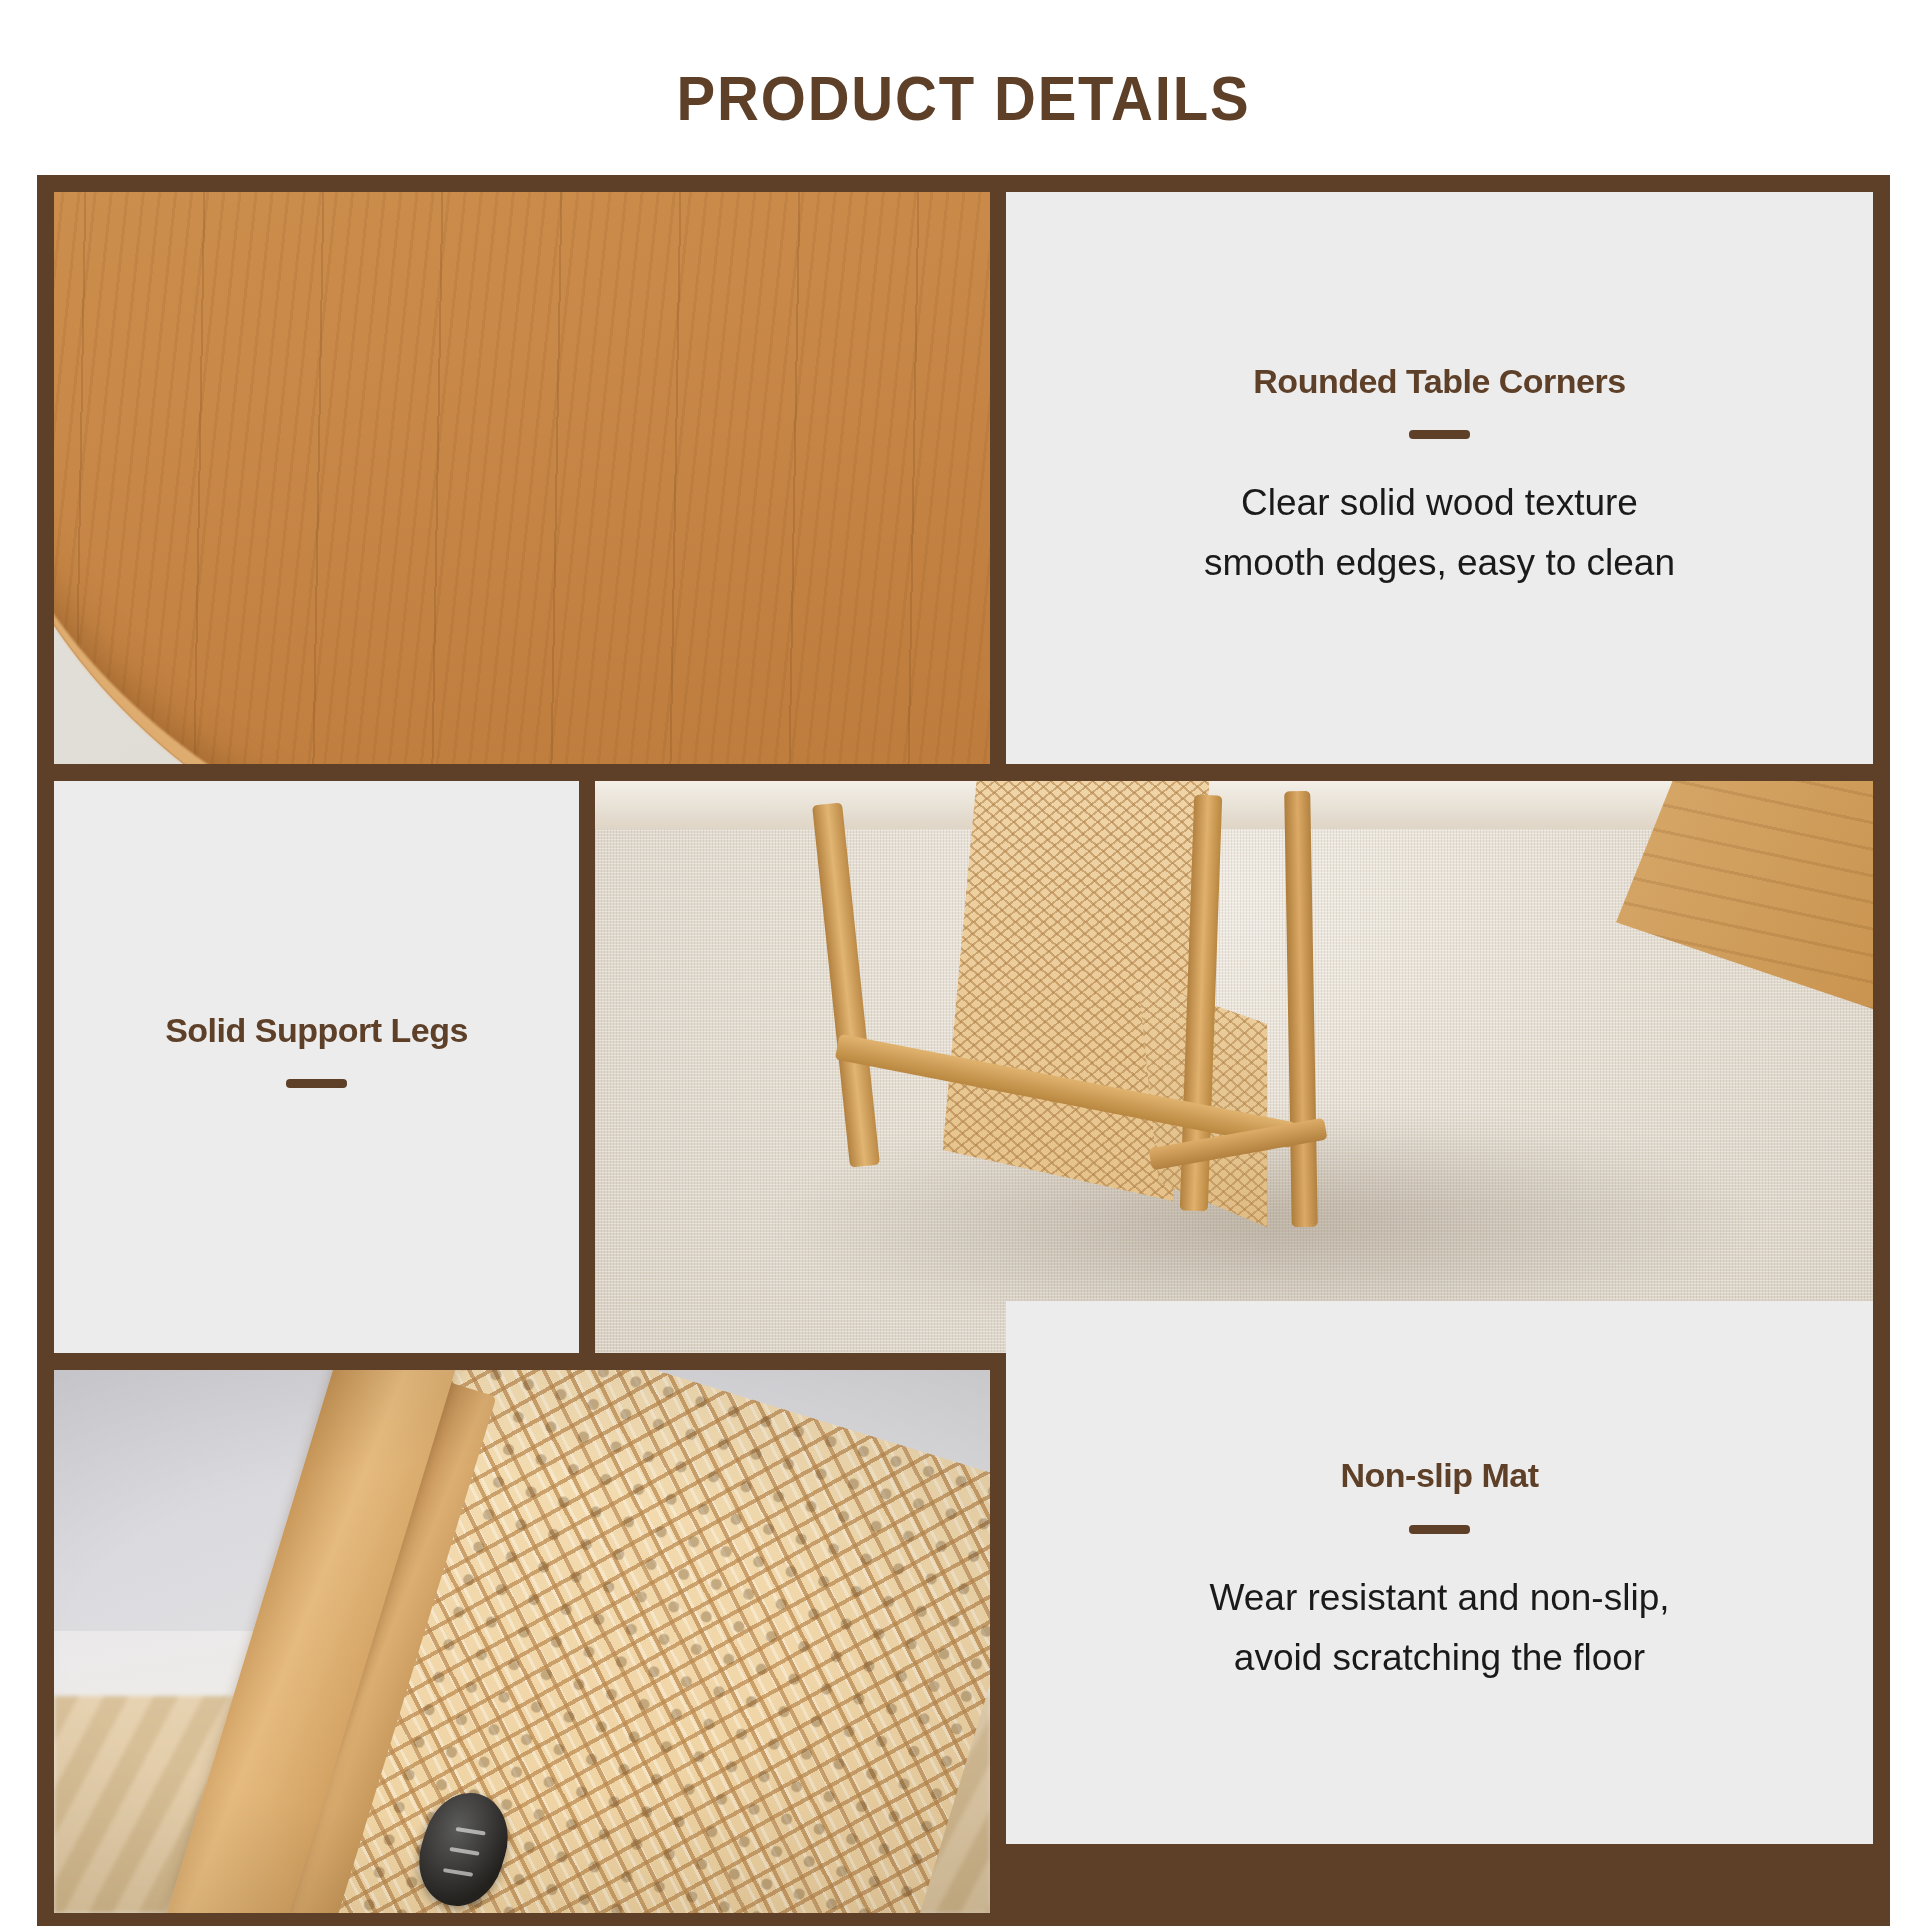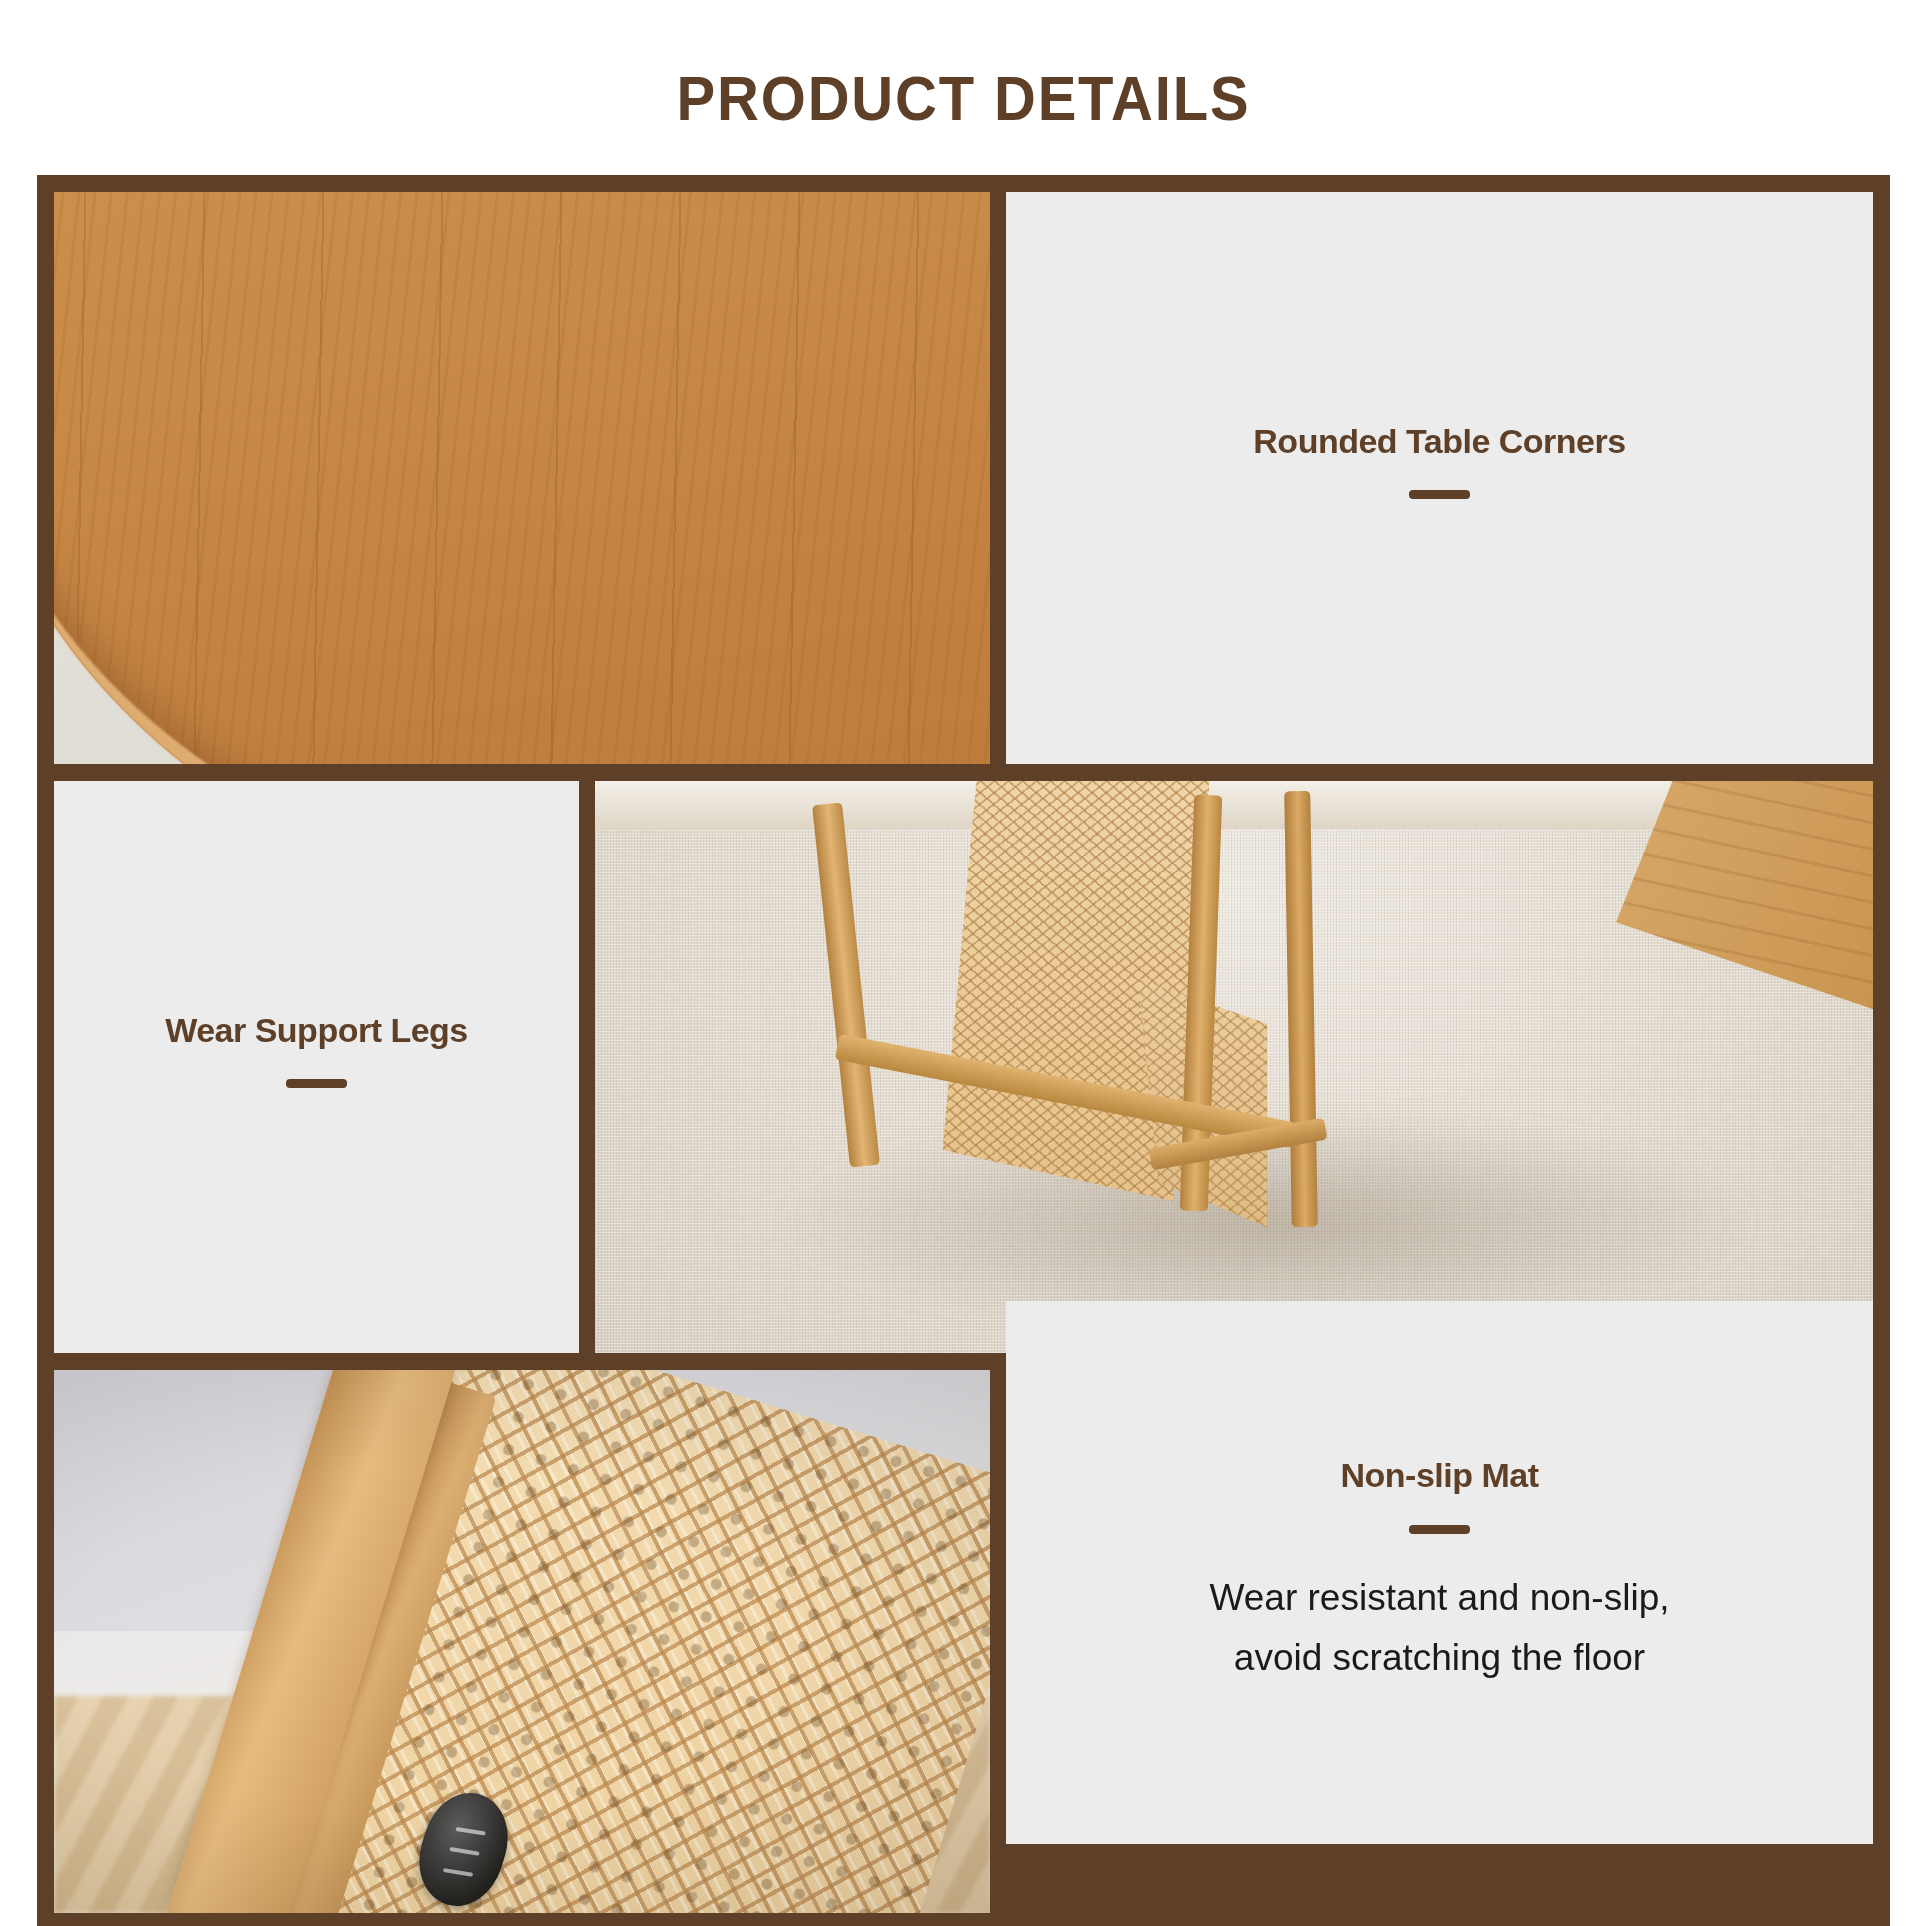--- a/index.html
+++ b/index.html
@@ -291,27 +291,29 @@
         <div class="tabletop"></div>
         <div class="edge"></div>
       </div>
     </div>
 
     <div class="cell c-r1-txt">
       <div class="panel">
         <div class="notch notch-left" style="top:calc(50% - 48px);"></div>
         <div class="p-head">Rounded Table Corners</div>
         <div class="p-rule"></div>
+        <div class="p-body">Clear solid wood texture
+smooth edges, easy to clean</div>
       </div>
     </div>
 
     <div class="cell c-r2-txt">
       <div class="panel">
         <div class="notch notch-right" style="top:calc(50% + 20px);"></div>
-        <div class="p-head">Wear Support Legs</div>
+        <div class="p-head">Solid Support Legs</div>
         <div class="p-rule"></div>
       </div>
     </div>
 
     <div class="cell c-r2-img">
       <div class="photo ph2">
         <div class="carpet"></div>
         <div class="floorstrip"></div>
         <div class="woodright"></div>
         <div class="shadow"></div>

